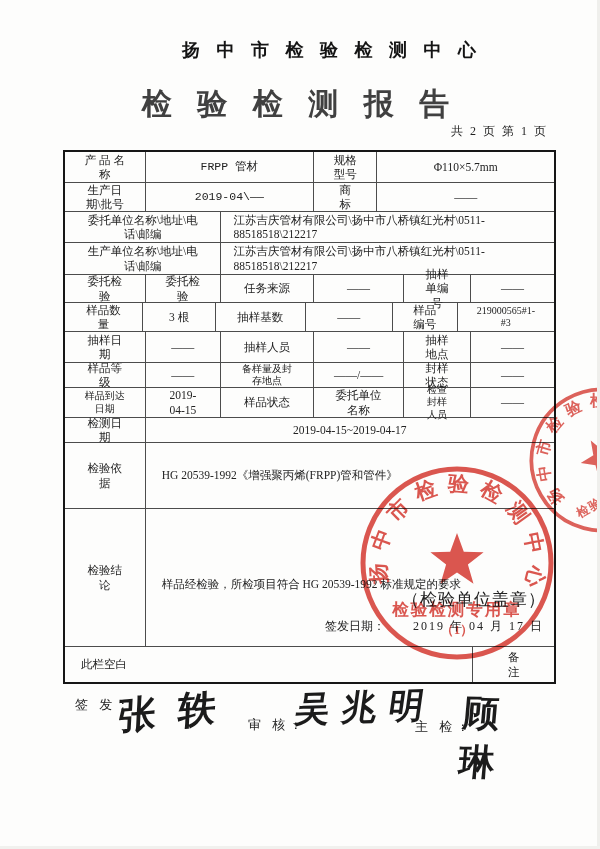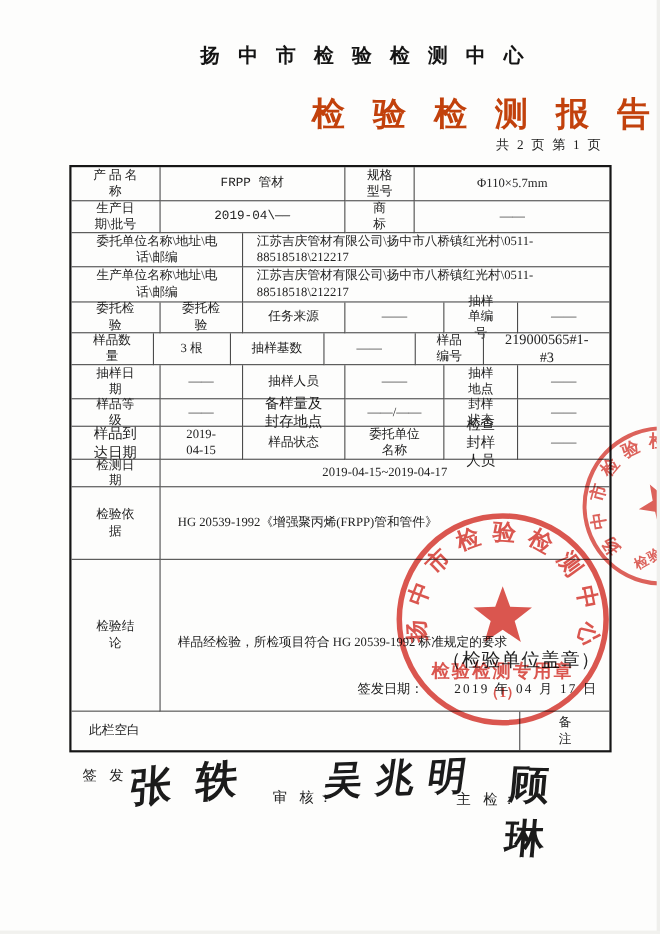--- a/index.html
+++ b/index.html
@@ -8,42 +8,42 @@
     background:#fdfdfc;overflow:hidden;
     font-family:"Liberation Serif","DejaVu Serif",serif;
     color:#1f1f1f;
   }
   
   .org-title{
     position:absolute;top:38px;left:0;width:100%;text-align:center;
     font-size:18px;font-weight:bold;letter-spacing:6px;color:#141414;padding-left:32px;
   }
   .report-title{
-    position:absolute;top:84px;left:0;width:100%;text-align:right;
-    font-size:30px;font-weight:bold;letter-spacing:9px;color:#c2410c;
+    position:absolute;top:84px;left:0;width:100%;text-align:center;
+    font-size:30px;font-weight:bold;letter-spacing:9px;color:#404040;
   }
   .doc-no{position:absolute;top:123px;left:75px;font-size:12px;letter-spacing:1px;}
   .page-info{position:absolute;top:123px;right:52px;font-size:12px;letter-spacing:2px;}
   
   .report-table{
     position:absolute;left:63px;top:150px;width:489px;
     border:2px solid #161616;background:transparent;
   }
   .tr{display:flex;width:100%;}
   .td{
     box-sizing:border-box;border-right:1px solid #4c4c4c;border-bottom:1px solid #4c4c4c;
     display:flex;align-items:center;justify-content:center;
     font-size:11.5px;line-height:1.25;text-align:center;padding:1px 19px;
     color:#222;
   }
   .td:last-child{border-right:none;}
   .tr:last-child .td{border-bottom:none;}
   .lab{font-weight:normal;}
   .left{justify-content:flex-start;text-align:left;padding-left:12px;}
-  .small{font-size:13px;}
+  .small{font-size:10px;}
   
   .w-l1{width:16.5%;} .w-v1{width:15.4%;} .w-l2{width:19%;} .w-v2{width:18.5%;}
   .w-l3{width:13.6%;} .w-fl{flex:1;}
   .w-a{width:16.5%;} .w-b{width:34.4%;font-family:Liberation Mono, monospace;} .w-c{width:13%;}
   .w-wl{width:32%;}
   
   .concl-val{position:relative;align-items:center;justify-content:flex-start;
     text-align:left;padding:14px 10px 0 16px;}
   .seal-hint{position:absolute;right:8px;bottom:36px;font-size:17px;letter-spacing:1px;}
   .issue-line{position:absolute;right:10px;bottom:12px;font-size:12px;}

